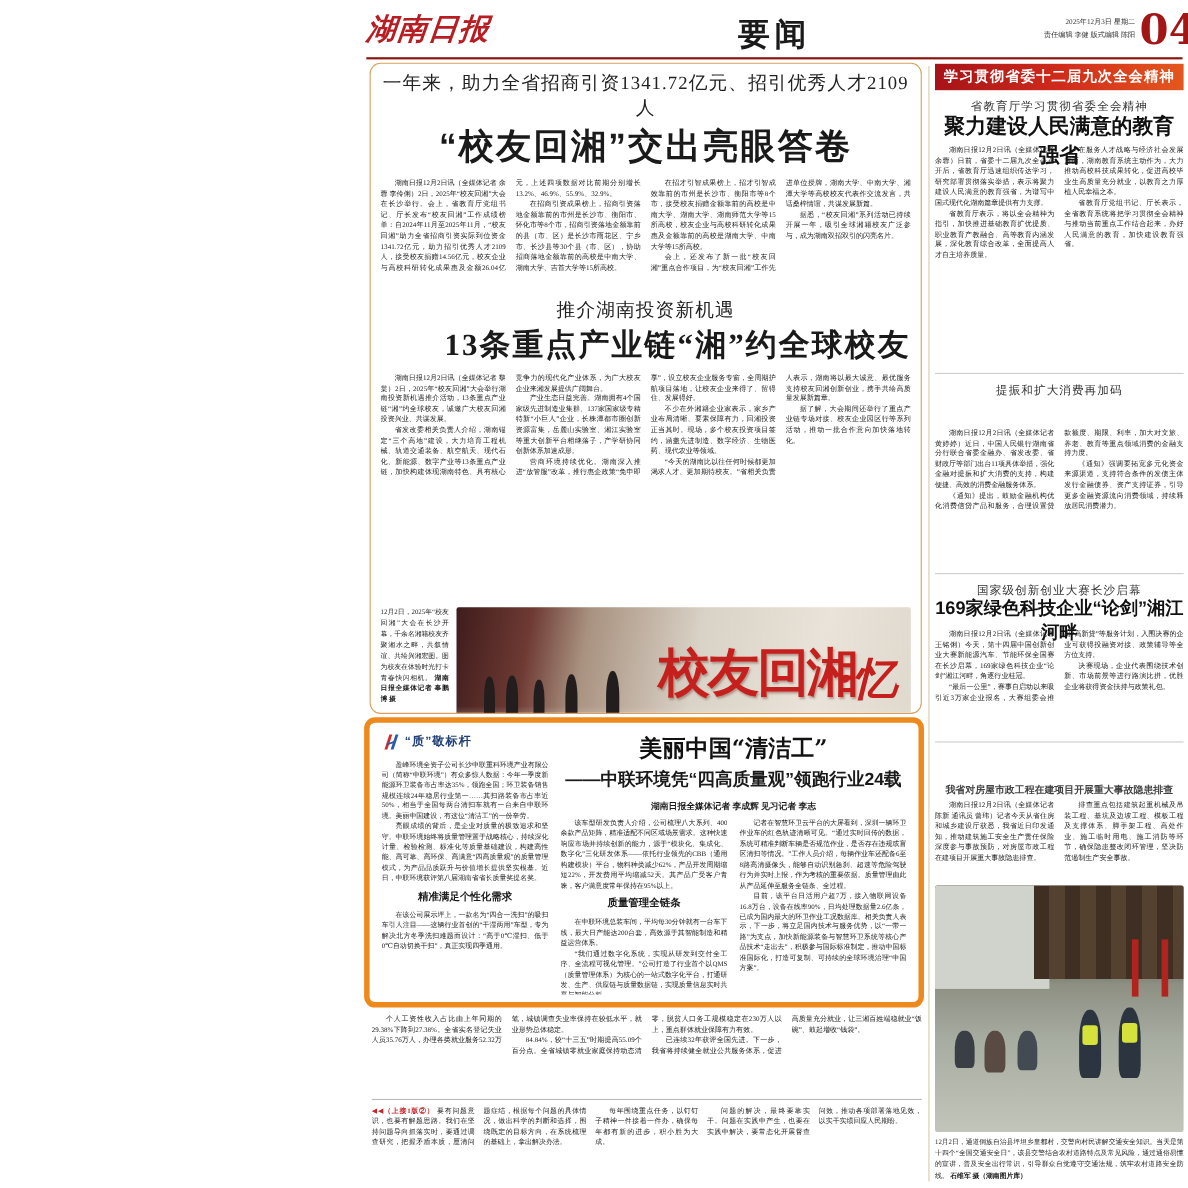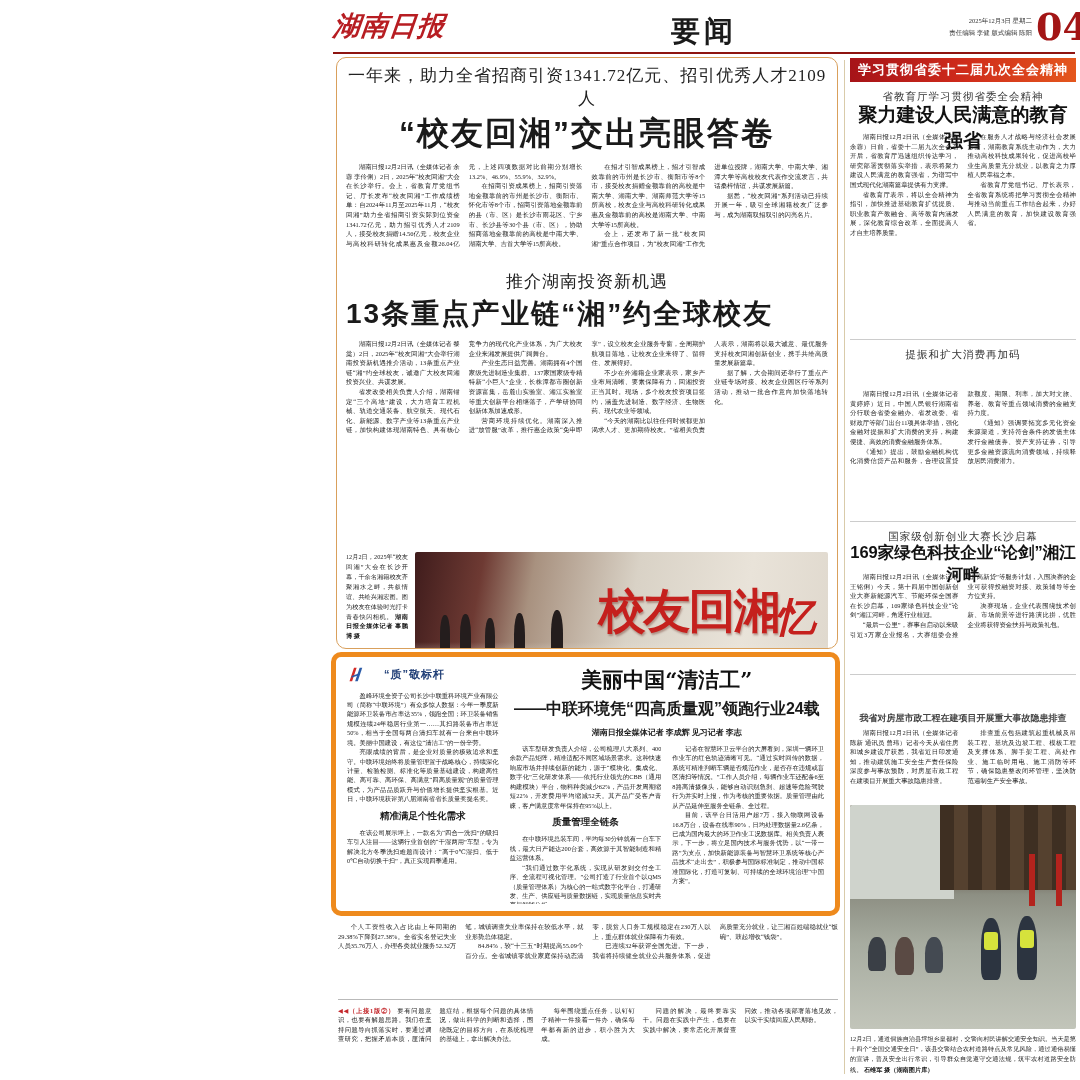--- a/index.html
+++ b/index.html
@@ -16,21 +16,21 @@
   .page-number{position:absolute;left:1036px;top:4px;width:42px;
             font-family:"DejaVu Serif",serif;font-weight:700;font-size:38px;color:#a31616;}
   .header-rule{position:absolute;left:333px;top:52px;width:742px;height:2px;background:#8e1410;}
   .v-divider{position:absolute;left:844px;top:60px;width:1px;height:1014px;background:#d9cbaa;}
   
   .main-box{position:absolute;left:336px;top:57px;width:502px;height:592px;box-sizing:border-box;
             border:1.5px solid #d9a05c;border-radius:10px;padding:6px 9px;overflow:hidden;}
   .kicker{text-align:center;font-size:17px;color:#222;letter-spacing:1px;}
   .headline-xl{text-align:center;font-family:"Liberation Sans",sans-serif;font-weight:900;
             font-size:32px;letter-spacing:2px;margin:2px 0 6px;}
-  .headline-l{text-align:left;font-family:Liberation Sans, sans-serif;font-weight:900;
+  .headline-l{text-align:right;font-family:Liberation Serif, serif;font-weight:900;
             font-size:28px;letter-spacing:2px;margin:2px 0 6px;}
   .body-cols{font-size:6.4px;line-height:1.5;text-align:justify;overflow:hidden;
             column-gap:9px;}
   .body-cols p{margin:0;text-indent:2em;}
   .a1-body{column-count:4;height:100px;}
   .a2-body{column-count:4;height:206px;}
   .a2-kicker{margin-top:8px;}
   
   .photo-row{display:flex;gap:7px;margin-top:7px;height:128px;}
   .photo1-caption{width:62px;font-size:6.2px;line-height:1.6;text-align:justify;}
@@ -54,21 +54,21 @@
   .hl-col p{margin:0;text-indent:2em;}
   .hl-col1{grid-column:1;grid-row:1/3;}
   .hl-head{grid-column:2/4;grid-row:1;padding-bottom:6px;}
   .hl-col2{grid-column:2;grid-row:2;}
   .hl-col3{grid-column:3;grid-row:2;}
   .hl-title{text-align:center;font-family:"DejaVu Serif",serif;font-weight:900;font-size:21px;color:#111;margin-top:2px;}
   .hl-sub{text-align:center;font-family:"Liberation Sans",sans-serif;font-weight:700;font-size:16px;margin-top:5px;}
   .hl-byline{text-align:center;font-weight:700;font-size:8px;margin-top:7px;}
   .hl-subhead{text-align:center;font-family:"Liberation Sans",sans-serif;font-weight:800;
           font-size:9.5px;margin:5px 0;text-indent:0;}
-  .badge{display:flex;align-items:center;gap:20px;margin:2px 0 8px;}
+  .badge{display:flex;align-items:center;gap:4px;margin:2px 0 8px;}
   .badge-text{font-family:"Liberation Sans",sans-serif;font-weight:800;font-size:11px;color:#224078;letter-spacing:1px;}
   
   .below-section{position:absolute;left:338px;top:922px;width:500px;height:72px;
           column-count:4;column-gap:9px;font-size:6.4px;line-height:1.5;text-align:justify;overflow:hidden;}
   .below-section p{margin:0;text-indent:2em;}
   .rule2{position:absolute;left:338px;top:999px;width:500px;height:1px;background:#b9b9b9;}
   .continuation{position:absolute;left:338px;top:1006px;width:500px;height:70px;
           column-count:5;column-gap:8px;font-size:6.3px;line-height:1.5;text-align:justify;overflow:hidden;}
   .continuation p{margin:0;text-indent:2em;}
   .continuation p.first{text-indent:0;}

